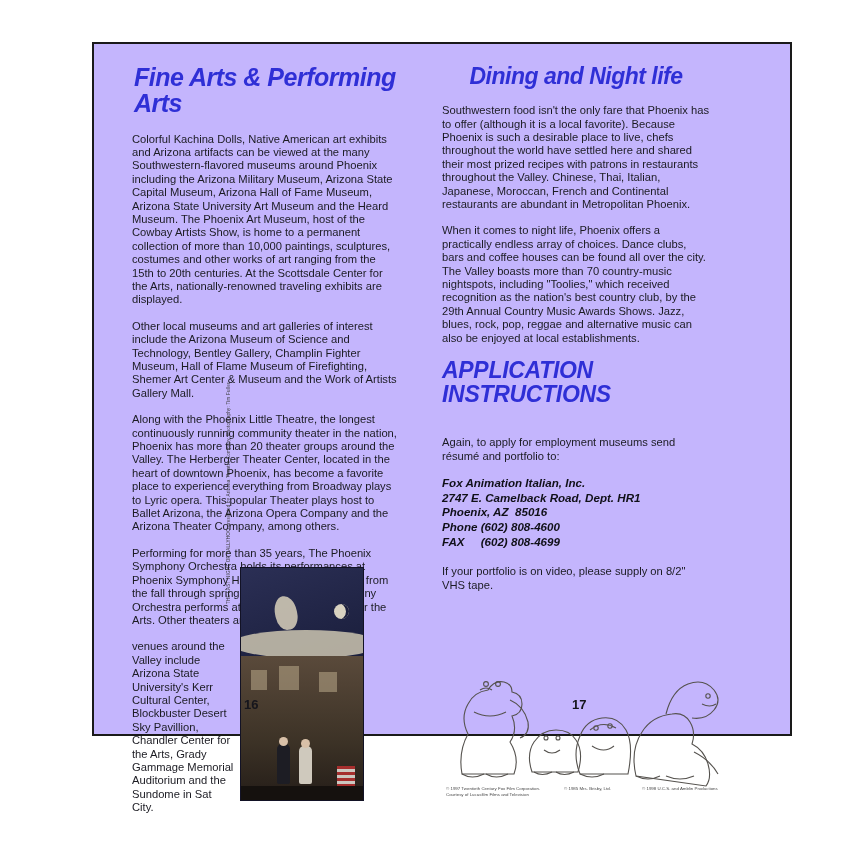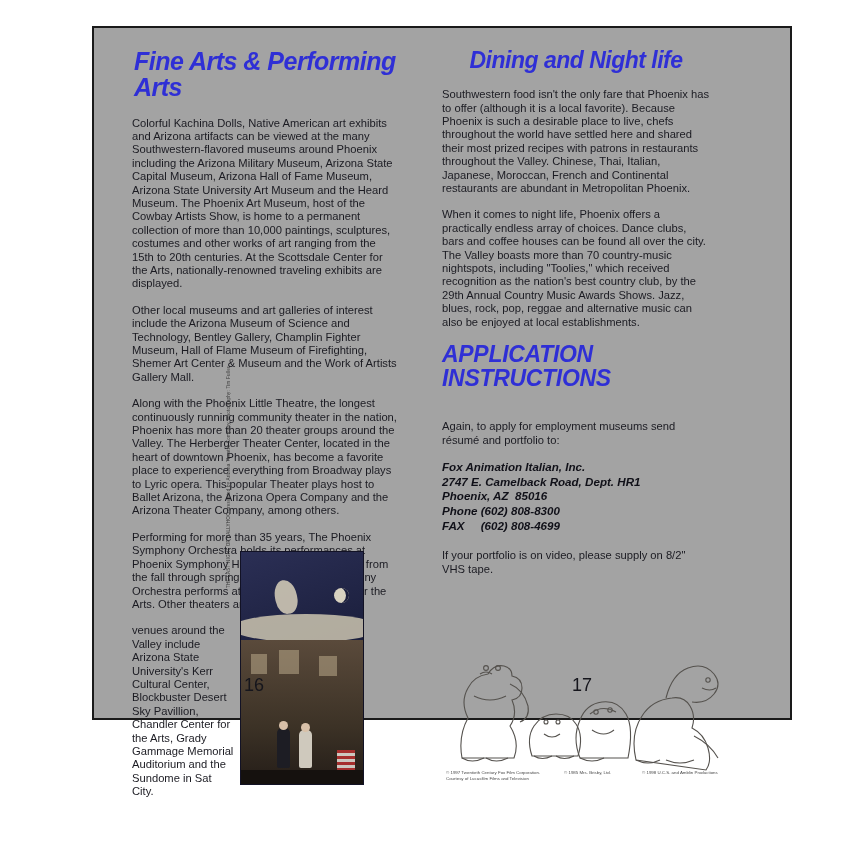--- a/index.html
+++ b/index.html
@@ -16,25 +16,25 @@
   #page {
     position: relative;
     width: 850px;
     height: 850px;
     background: #ffffff;
   }
   
   #spread {
     position: absolute;
     left: 92px;
-    top: 26px;
+    top: 42px;
     width: 700px;
     height: 694px;
     border: 2px solid #1a1a1a;
-    background: #a3a3a3;
+    background: #c4b5fd;
     box-sizing: border-box;
   }
   .col {
     position: absolute;
     top: 20px;
     width: 268px;
   }
   #col-left { left: 38px; }
   #col-right { left: 348px; }
 
@@ -208,22 +208,22 @@
     margin: 0 0 16px 0;
   }
   .addr .row {
     white-space: pre;
   }
 
   
   .pagenum {
     position: absolute;
     font-family: "Liberation Sans", sans-serif;
-    font-weight: normal;
-    font-size: 18px;
+    font-weight: bold;
+    font-size: 13px;
     color: #15151c;
     bottom: 22px;
   }
   #pagenum-left { left: 150px; }
   #pagenum-right { left: 478px; margin-top: 32px; }
 
   
   #artwork {
     position: absolute;
     left: 346px;
@@ -286,21 +286,21 @@
       <p class="body-text">When it comes to night life, Phoenix offers a practically endless array of  choices.  Dance clubs, bars and coffee houses can be found all over the city.   The Valley boasts more than 70 country-music nightspots, including "Toolies," which received recognition as the nation's best country club, by the 29th Annual Country Music Awards Shows.  Jazz, blues, rock, pop, reggae and alternative music can also be enjoyed at local establishments.</p>
 
       <h2 class="heading" id="heading-application">APPLICATION INSTRUCTIONS</h2>
 
       <p class="body-text">Again, to apply for employment museums send résumé and portfolio to:</p>
 
       <div class="addr">
         <div class="row">Fox Animation Italian, Inc.</div>
         <div class="row">2747 E. Camelback Road, Dept. HR1</div>
         <div class="row">Phoenix, AZ  85016</div>
-        <div class="row">Phone (602) 808-8300</div>
+        <div class="row">Phone (602) 808-4600</div>
         <div class="row">FAX     (602) 808-4699</div>
       </div>
 
       <p class="body-text">If your portfolio is on video, please supply on 8/2" VHS tape.</p>
     </div>
 
     <div id="artwork">
       <svg width="290" height="190" viewBox="0 0 290 190" fill="none" stroke="#55524e" stroke-width="1.1">
 
         <g>

